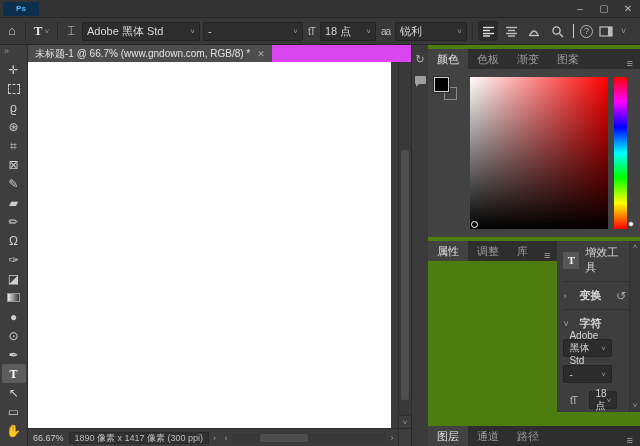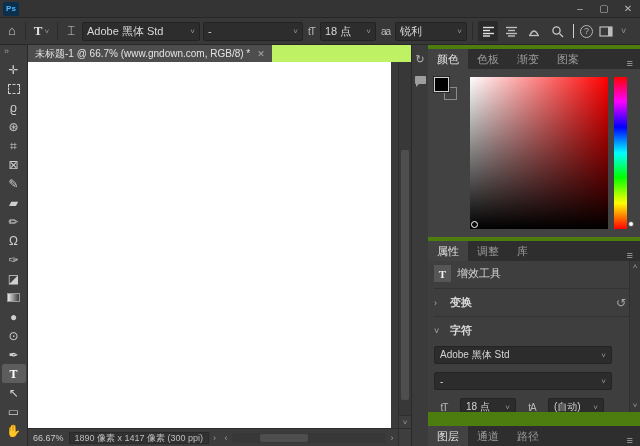--- a/index.html
+++ b/index.html
@@ -2,21 +2,21 @@
 <html><head>
 <meta charset="utf-8">
 <style>
   *{margin:0;padding:0;box-sizing:border-box}
   html,body{width:640px;height:446px;overflow:hidden}
   body{font-family:"Liberation Sans","DejaVu Sans",sans-serif;font-size:11px;color:#d4d4d4;background:#2c2c2c}
   .app{width:640px;height:446px;display:flex;flex-direction:column}
 
   
   .menubar{height:18px;background:#343434;display:flex;align-items:center;border-bottom:1px solid #262626;flex:0 0 auto}
-  .pslogo{width:16px;height:14px;margin:0 20px 0 3px;background:#0c2f4e;color:#4db8ff;font-size:8px;font-weight:bold;display:flex;align-items:center;justify-content:center;border-radius:2px}
+  .pslogo{width:36px;height:14px;margin:0 20px 0 3px;background:#0c2f4e;color:#4db8ff;font-size:8px;font-weight:bold;display:flex;align-items:center;justify-content:center;border-radius:2px}
   .menu-items{display:flex;height:100%;align-items:center}
   .menu-item{padding:0 6px;font-size:11px;color:#d6d6d6;white-space:nowrap;cursor:default}
   .wincontrols{margin-left:auto;display:flex;align-items:center;height:100%}
   .winbtn{width:24px;text-align:center;color:#b8b8b8;font-size:10px;line-height:18px}
 
   
   .optionsbar{height:27px;background:#383838;border-bottom:1px solid #282828;display:flex;align-items:center;padding:0 4px;gap:3px;flex:0 0 auto}
   .opt-icon{color:#c9c9c9;font-size:13px;padding:0 4px;line-height:20px}
   .vsep{width:1px;height:18px;background:#2a2a2a;margin:0 2px}
   .tool-preset{display:flex;align-items:center;gap:2px;padding:0 3px;color:#e2e2e2}
@@ -41,21 +41,21 @@
   .expandbtn{height:15px;width:100%;color:#9a9a9a;font-size:9px;text-align:left;padding:1px 0 0 4px;letter-spacing:-1px}
   .tool{width:24px;height:19px;display:flex;align-items:center;justify-content:center;border-radius:2px}
   .tool.active{background:#5d5d5d}
   .tg{color:#cfcfcf;font-size:12px;line-height:1}
   .tool.active .tg{color:#fff;font-weight:bold;font-family:"Liberation Serif","DejaVu Serif",serif}
   .tg.marquee{width:12px;height:10px;border:1px dashed #cfcfcf}
   .tg.gradient{width:13px;height:9px;background:linear-gradient(to right,#e8e8e8,#3a3a3a);border:1px solid #9a9a9a}
 
   
   .doccol{flex:1;display:flex;flex-direction:column;min-width:0}
-  .tabbar{height:17px;background:#bef264;display:flex;align-items:center;flex:0 0 auto}
+  .tabbar{height:17px;background:#d946ef;display:flex;align-items:center;flex:0 0 auto}
   .doctab{height:17px;background:#4d4d4d;display:flex;align-items:center;padding:0 7px;gap:7px;font-size:10px;color:#e3e3e3;white-space:nowrap}
   .doctab .x{color:#a8a8a8;font-size:9px}
   .body{flex:1;display:flex;min-height:0}
   .canvaswrap{flex:1;background:#3a3a3a;position:relative}
   .canvas{position:absolute;left:0;top:0;right:7px;bottom:0;background:#ffffff}
   .vscroll{width:13px;background:#383838;border-left:1px solid #2e2e2e;position:relative;flex:0 0 auto}
   .vthumb{position:absolute;left:2px;right:2px;top:88px;height:250px;background:#4e4e4e;border-radius:2px}
   .varrow{position:absolute;left:0;right:0;bottom:0;height:13px;color:#9a9a9a;font-size:8px;text-align:center;line-height:13px;background:#3e3e3e;border-top:1px solid #2e2e2e}
 
   
@@ -86,21 +86,21 @@
   .colorbody{flex:1;background:#424242;display:flex;padding:8px 6px 8px 6px;gap:6px}
   .swatches{width:30px;position:relative;flex:0 0 auto}
   .fg{position:absolute;left:0;top:0;width:15px;height:15px;border:1px solid #d0d0d0;outline:1px solid #2a2a2a}
   .bg{position:absolute;left:10px;top:10px;width:13px;height:13px;border:1px solid #8a8a8a}
   .colorfield{flex:1;position:relative;background-image:linear-gradient(to top,#000 0%,rgba(0,0,0,0) 100%),linear-gradient(to right,#ffffff,#ff0000)}
   .picker{position:absolute;left:1px;bottom:1px;width:7px;height:7px;border:1px solid #fff;border-radius:50%}
   .huewrap{width:20px;display:flex;flex:0 0 auto;position:relative}
   .huebar{width:13px;background:linear-gradient(to bottom,#ff0000 0%,#ff00ff 16%,#0000ff 33%,#00ffff 50%,#00ff00 66%,#ffff00 83%,#ff0000 100%)}
   .huedot{position:absolute;right:0px;bottom:2px;width:6px;height:6px;background:#fff;border-radius:50%;border:1px solid #555}
 
-  .propspanel{flex:1;display:flex;flex-direction:column;margin-top:4px;min-height:0}
+  .propspanel{flex:1;display:flex;margin-top:4px;min-height:0}
   .propsbody{flex:1;background:#3e3e3e;padding:0 0 0 6px;position:relative;overflow:hidden}
   .prow{display:flex;align-items:center;padding:4px 14px 4px 0;gap:6px}
   .layerbadge{width:17px;height:17px;background:#565656;color:#f0f0f0;font-weight:bold;font-size:11px;display:flex;align-items:center;justify-content:center;font-family:"Liberation Serif","DejaVu Serif",serif}
   .pdiv{height:1px;background:#333;margin:2px 0}
   .secchev{color:#b0b0b0;font-size:9px;width:10px}
   .seclabel{color:#d8d8d8;font-weight:bold;font-size:11px}
   .reset{margin-left:auto;color:#a8a8a8;font-size:12px}
   .pfield{height:18px;background:#2c2c2c;border:1px solid #242424;border-radius:2px;display:flex;align-items:center;padding:0 5px;color:#d4d4d4;font-size:10px}
   .pfield .dd{margin-left:auto}
   .pf-wide{flex:1;margin-right:14px}

